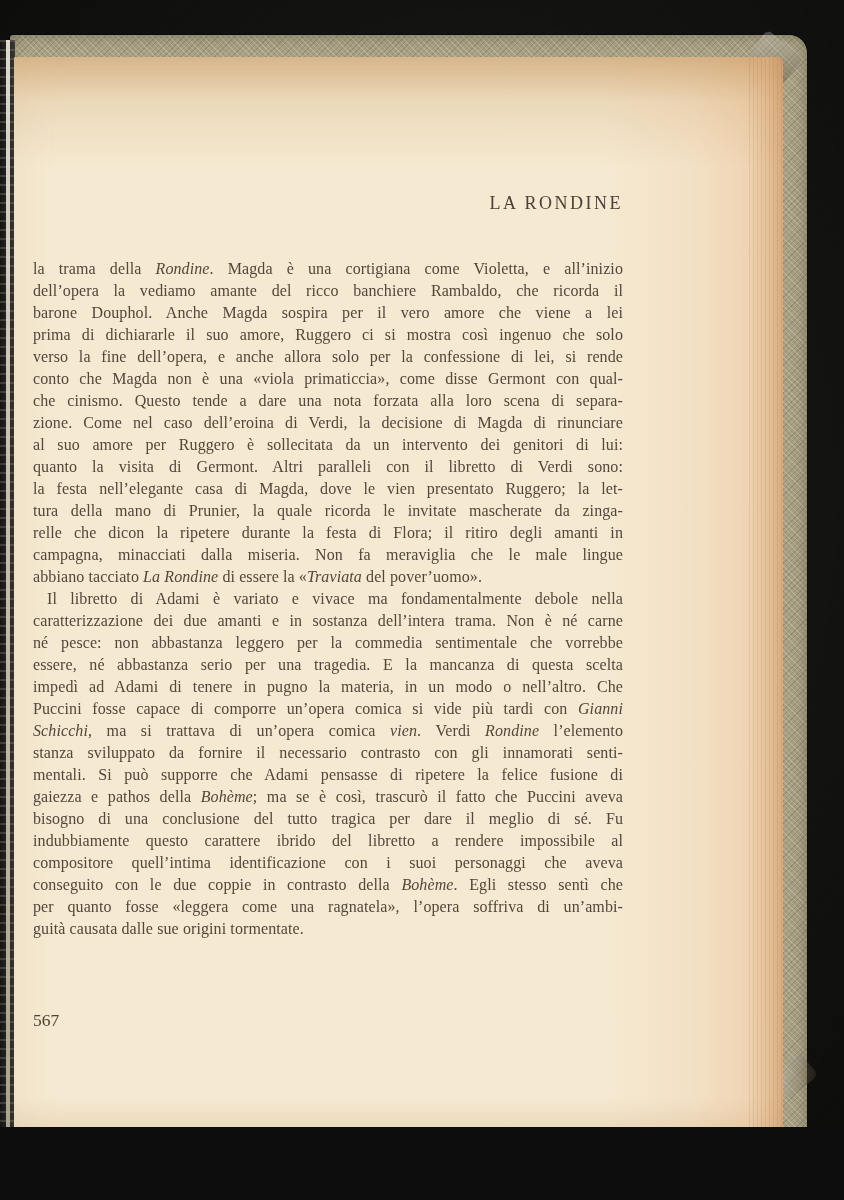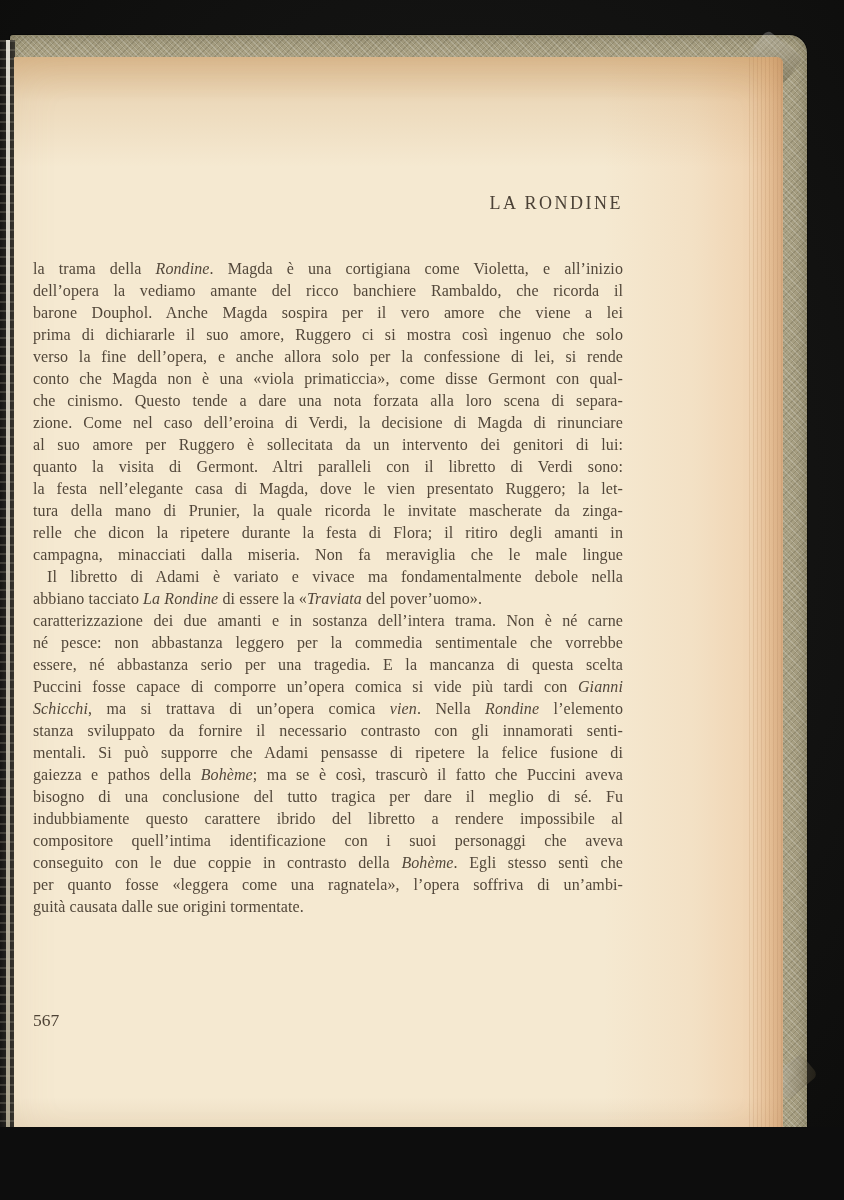--- a/index.html
+++ b/index.html
@@ -130,27 +130,28 @@
       <div class="line just"><span>verso la fine dell’opera, e anche allora solo per la confessione di lei, si rende</span></div>
       <div class="line just"><span>conto che Magda non è una «viola primaticcia», come disse Germont con qual-</span></div>
       <div class="line just"><span>che cinismo. Questo tende a dare una nota forzata alla loro scena di separa-</span></div>
       <div class="line just"><span>zione. Come nel caso dell’eroina di Verdi, la decisione di Magda di rinunciare</span></div>
       <div class="line just"><span>al suo amore per Ruggero è sollecitata da un intervento dei genitori di lui:</span></div>
       <div class="line just"><span>quanto la visita di Germont. Altri paralleli con il libretto di Verdi sono:</span></div>
       <div class="line just"><span>la festa nell’elegante casa di Magda, dove le vien presentato Ruggero; la let-</span></div>
       <div class="line just"><span>tura della mano di Prunier, la quale ricorda le invitate mascherate da zinga-</span></div>
       <div class="line just"><span>relle che dicon la ripetere durante la festa di Flora; il ritiro degli amanti in</span></div>
       <div class="line just"><span>campagna, minacciati dalla miseria. Non fa meraviglia che le male lingue</span></div>
+      <div class="line"><span>abbiano tacciato </span><span class="it">La Rondine</span><span> di essere la «</span><span class="it">Traviata</span><span> del pover’uomo».</span></div>
       <div class="line just indent"><span>Il libretto di Adami è variato e vivace ma fondamentalmente debole nella</span></div>
-      <div class="line"><span>abbiano tacciato </span><span class="it">La Rondine</span><span> di essere la «</span><span class="it">Traviata</span><span> del pover’uomo».</span></div>
       <div class="line just"><span>caratterizzazione dei due amanti e in sostanza dell’intera trama. Non è né carne</span></div>
       <div class="line just"><span>né pesce: non abbastanza leggero per la commedia sentimentale che vorrebbe</span></div>
       <div class="line just"><span>essere, né abbastanza serio per una tragedia. E la mancanza di questa scelta</span></div>
+      <div class="line just"><span>impedì ad Adami di tenere in pugno la materia, in un modo o nell’altro. Che</span></div>
       <div class="line just"><span>Puccini fosse capace di comporre un’opera comica si vide più tardi con </span><span class="it">Gianni</span></div>
-      <div class="line just"><span class="it">Schicchi</span><span>, ma si trattava di un’opera comica </span><span class="it">vien</span><span>. Nella </span><span class="it">Rondine</span><span> l’elemento</span></div>
+      <div class="line just"><span class="it">Schicchi</span><span>, ma si trattava di un’opera comica </span><span class="it">vien</span><span>. Verdi </span><span class="it">Rondine</span><span> l’elemento</span></div>
       <div class="line just"><span>stanza sviluppato da fornire il necessario contrasto con gli innamorati senti-</span></div>
       <div class="line just"><span>mentali. Si può supporre che Adami pensasse di ripetere la felice fusione di</span></div>
       <div class="line just"><span>gaiezza e pathos della </span><span class="it">Bohème</span><span>; ma se è così, trascurò il fatto che Puccini aveva</span></div>
       <div class="line just"><span>bisogno di una conclusione del tutto tragica per dare il meglio di sé. Fu</span></div>
       <div class="line just"><span>indubbiamente questo carattere ibrido del libretto a rendere impossibile al</span></div>
       <div class="line just"><span>compositore quell’intima identificazione con i suoi personaggi che aveva</span></div>
       <div class="line just"><span>conseguito con le due coppie in contrasto della </span><span class="it">Bohème</span><span>. Egli stesso sentì che</span></div>
       <div class="line just"><span>per quanto fosse «leggera come una ragnatela», l’opera soffriva di un’ambi-</span></div>
       <div class="line"><span>guità causata dalle sue origini tormentate.</span></div>
     </div>

